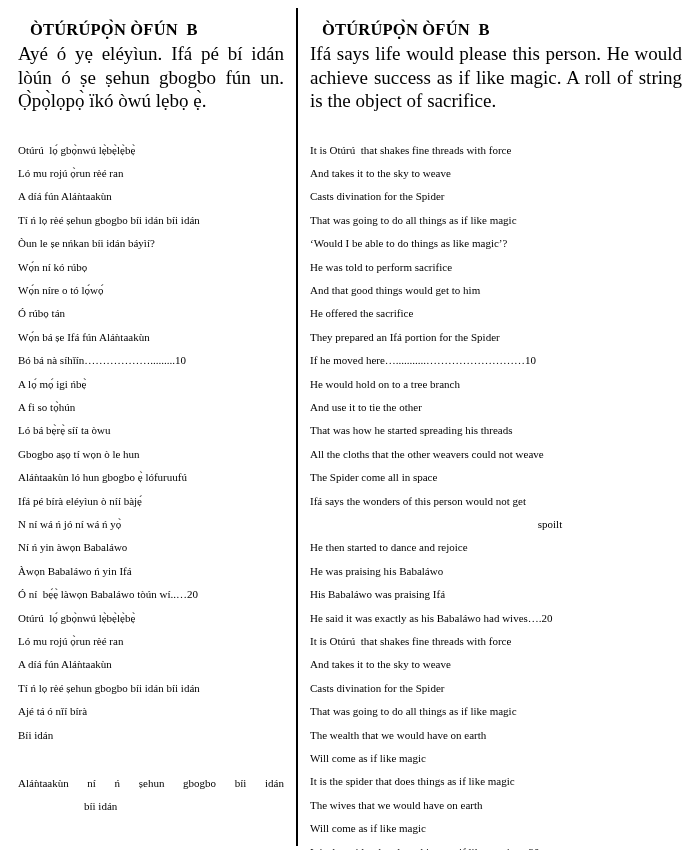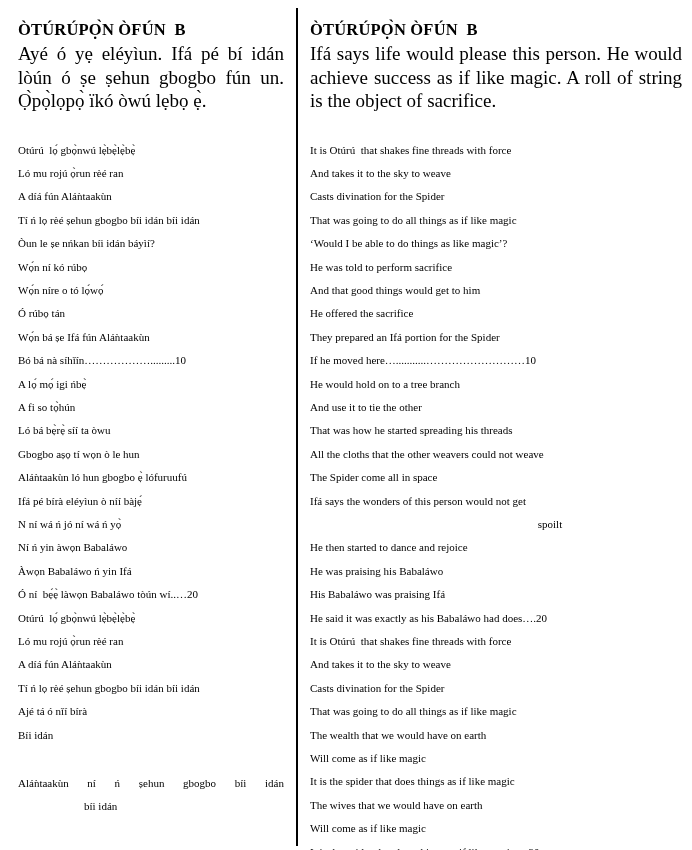--- a/index.html
+++ b/index.html
@@ -34,21 +34,21 @@
   }
   .col-right {
     left: 310px;
     width: 372px;
   }
   .heading {
     font-weight: bold;
     font-size: 16.5px;
     line-height: 23px;
     letter-spacing: 0.2px;
-    margin: 0 0 1px 0;
+    margin: 0 0 1px 12px;
     white-space: pre;
   }
   .intro {
     font-size: 19px;
     line-height: 23.5px;
     text-align: justify;
     margin: 0;
   }
   .verse {
     margin-top: 26px;
@@ -134,21 +134,21 @@
       <div class="line">He would hold on to a tree branch</div>
       <div class="line">And use it to tie the other</div>
       <div class="line">That was how he started spreading his threads</div>
       <div class="line">All the cloths that the other weavers could not weave</div>
       <div class="line">The Spider come all in space</div>
       <div class="line">Ifá says the wonders of this person would not get</div>
       <div class="line indent-r">spoilt</div>
       <div class="line">He then started to dance and rejoice</div>
       <div class="line">He was praising his Babaláwo</div>
       <div class="line">His Babaláwo was praising Ifá</div>
-      <div class="line">He said it was exactly as his Babaláwo had does….20</div>
+      <div class="line">He said it was exactly as his Babaláwo had wives….20</div>
       <div class="line">It is Otúrú  that shakes fine threads with force</div>
       <div class="line">And takes it to the sky to weave</div>
       <div class="line">Casts divination for the Spider</div>
       <div class="line">That was going to do all things as if like magic</div>
       <div class="line">The wealth that we would have on earth</div>
       <div class="line">Will come as if like magic</div>
       <div class="line">It is the spider that does things as if like magic</div>
       <div class="line">The wives that we would have on earth</div>
       <div class="line">Will come as if like magic</div>
       <div class="line">It is the spider that does things as if like magic….30</div>

